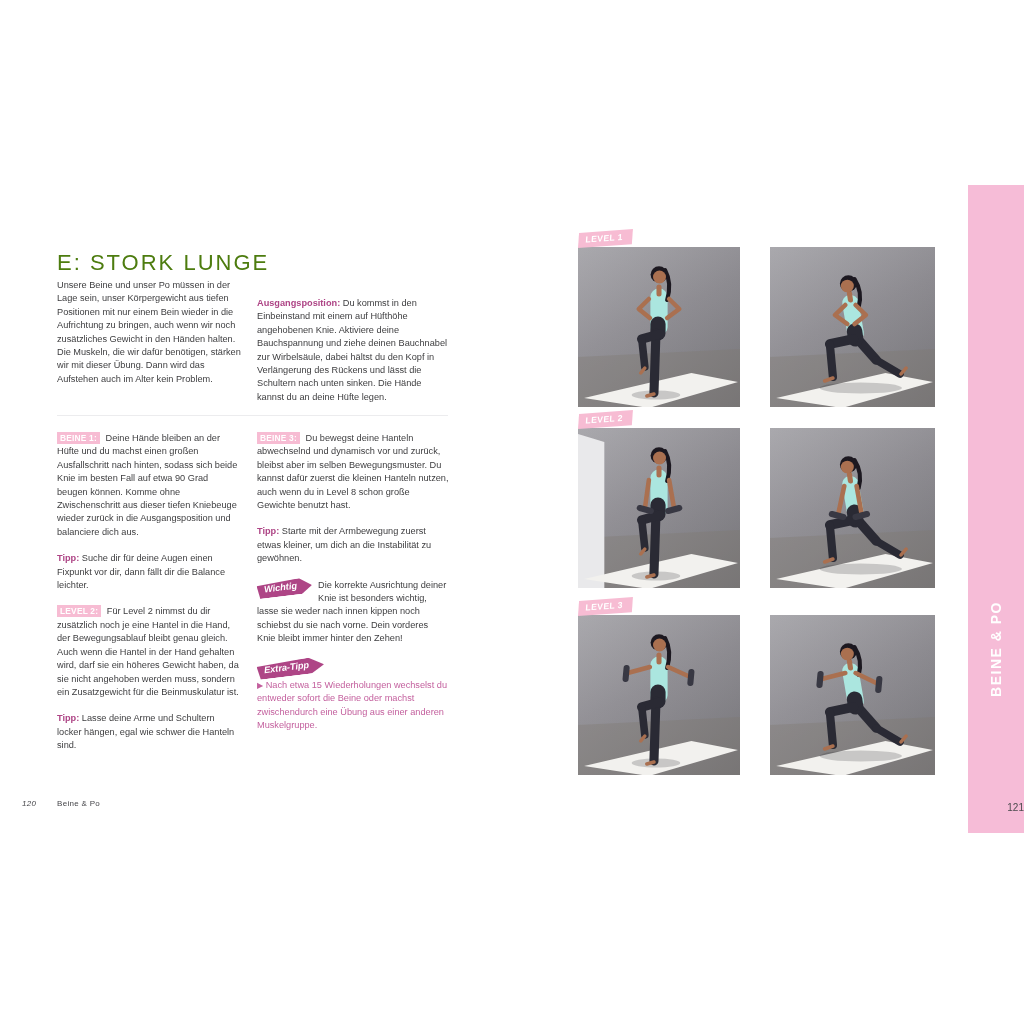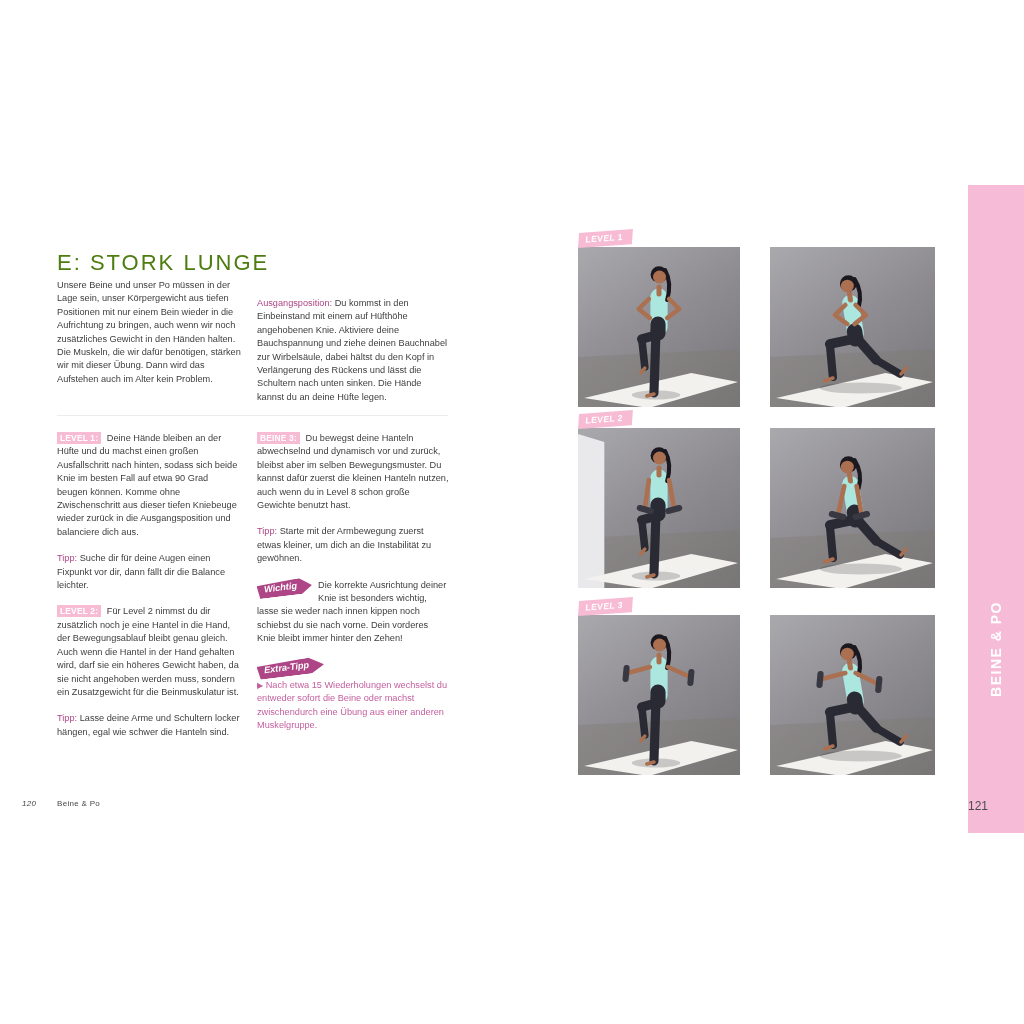--- a/index.html
+++ b/index.html
@@ -7,40 +7,40 @@
         font-family:"Liberation Sans",sans-serif;color:#3d3d3f;overflow:hidden;}
   .title{position:absolute;left:57px;top:250px;font-size:22px;font-weight:400;
          letter-spacing:2px;color:#4d7c0f;}
   .col{position:absolute;font-size:9.2px;line-height:13.4px;color:#3d3d3f;}
   #col1a{left:57px;top:279px;width:184px;}
   #col2a{left:257px;top:297px;width:192px;}
   #col1b{left:57px;top:432px;width:184px;}
   #col2b{left:257px;top:432px;width:192px;}
   .col p{margin:0 0 13px 0;clear:both;}
   .hr{position:absolute;left:57px;top:415px;width:391px;height:1px;background:#ececee;}
-  .mag{color:#ae4586;font-weight:400;}
+  .mag{color:#ae4586;font-weight:700;}
   .lvl{background:#f7bcd3;color:#ffffff;font-weight:700;font-size:8.4px;
        padding:1px 3px;margin-right:3px;letter-spacing:.2px;}
   .ribbon{float:left;background:#ae4586;color:#ffffff;font-style:italic;font-weight:700;
           font-size:9.2px;line-height:11px;padding:2px 15px 3px 7px;margin:1px 6px 3px 0;
           transform:rotate(-7deg);
           clip-path:polygon(0 18%,78% 0,100% 52%,80% 100%,4% 100%);}
   .note{color:#c35f9d;}
   .nb{font-size:8px;color:#c35f9d;}
   .plabel{position:absolute;z-index:2;background:#f7bcd3;color:#ffffff;font-weight:700;
           font-size:8.6px;letter-spacing:.4px;padding:2px 9px 3px 7px;
           transform:rotate(-4deg) skewX(-8deg);transform-origin:left bottom;}
   .photo{position:absolute;overflow:hidden;
          background:linear-gradient(155deg,#a09fa4 0%,#918f95 45%,#858489 100%);}
   .tab{position:absolute;left:968px;top:185px;width:56px;height:648px;background:#f6bcd7;}
   .tabtext{position:absolute;bottom:136px;left:50%;transform:translateX(-50%) rotate(180deg);
            writing-mode:vertical-rl;color:#ffffff;font-weight:700;font-size:14px;
            letter-spacing:1.5px;white-space:nowrap;}
-  .tabnum{position:absolute;bottom:20px;left:0;width:100%;text-align:left;
-          font-size:12px;color:#4b4b4e;}
+  .tabnum{position:absolute;bottom:20px;left:0;width:100%;text-align:right;
+          font-size:10px;color:#4b4b4e;}
   .f120{position:absolute;left:22px;top:799px;font-size:8px;color:#46464a;letter-spacing:.3px;font-style:italic;}
   .fsec{position:absolute;left:57px;top:799px;font-size:8px;color:#46464a;letter-spacing:.3px;}
 </style>
 </head>
 <body>
 
 <div class="page">
 
   <div class="title">E: STORK LUNGE</div>
 
@@ -48,21 +48,21 @@
     <p>Unsere Beine und unser Po müssen in der Lage sein, unser Körpergewicht aus tiefen Positionen mit nur einem Bein wieder in die Aufrichtung zu bringen, auch wenn wir noch zusätzliches Gewicht in den Händen halten. Die Muskeln, die wir dafür benötigen, stärken wir mit dieser Übung. Dann wird das Aufstehen auch im Alter kein Problem.</p>
   </div>
 
   <div class="col" id="col2a">
     <p><span class="mag">Ausgangsposition:</span> <span>Du kommst in den Einbeinstand mit einem auf Hüfthöhe angehobenen Knie. Aktiviere deine Bauchspannung und ziehe deinen Bauchnabel zur Wirbelsäule, dabei hältst du den Kopf in Verlängerung des Rückens und lässt die Schultern nach unten sinken. Die Hände kannst du an deine Hüfte legen.</span></p>
   </div>
 
   <div class="hr"></div>
 
   <div class="col" id="col1b">
-    <p><span class="lvl">LEVEL 1:</span> <span>Deine Hände bleiben an der Hüfte und du machst einen großen Ausfallschritt nach hinten, sodass sich beide Knie im besten Fall auf etwa 90 Grad beugen können. Komme ohne Zwischenschritt aus dieser tiefen Kniebeuge wieder zurück in die Ausgangsposition und balanciere dich aus.</span></p>
+    <p><span class="lvl">BEINE 1:</span> <span>Deine Hände bleiben an der Hüfte und du machst einen großen Ausfallschritt nach hinten, sodass sich beide Knie im besten Fall auf etwa 90 Grad beugen können. Komme ohne Zwischenschritt aus dieser tiefen Kniebeuge wieder zurück in die Ausgangsposition und balanciere dich aus.</span></p>
     <p><span class="mag">Tipp:</span> <span>Suche dir für deine Augen einen Fixpunkt vor dir, dann fällt dir die Balance leichter.</span></p>
     <p><span class="lvl">LEVEL 2:</span> <span>Für Level 2 nimmst du dir zusätzlich noch je eine Hantel in die Hand, der Bewegungsablauf bleibt genau gleich. Auch wenn die Hantel in der Hand gehalten wird, darf sie ein höheres Gewicht haben, da sie nicht angehoben werden muss, sondern ein Zusatzgewicht für die Beinmuskulatur ist.</span></p>
     <p><span class="mag">Tipp:</span> <span>Lasse deine Arme und Schultern locker hängen, egal wie schwer die Hanteln sind.</span></p>
   </div>
 
   <div class="col" id="col2b">
     <p><span class="lvl">BEINE 3:</span> <span>Du bewegst deine Hanteln abwechselnd und dynamisch vor und zurück, bleibst aber im selben Bewegungsmuster. Du kannst dafür zuerst die kleinen Hanteln nutzen, auch wenn du in Level 8 schon große Gewichte benutzt hast.</span></p>
     <p><span class="mag">Tipp:</span> <span>Starte mit der Armbewegung zuerst etwas kleiner, um dich an die Instabilität zu gewöhnen.</span></p>
     <p><span class="ribbon">Wichtig</span><span>Die korrekte Ausrichtung deiner Knie ist besonders wichtig, lasse sie weder nach innen kippen noch schiebst du sie nach vorne. Dein vorderes Knie bleibt immer hinter den Zehen!</span></p>
     <p><span class="ribbon">Extra-Tipp</span></p>

